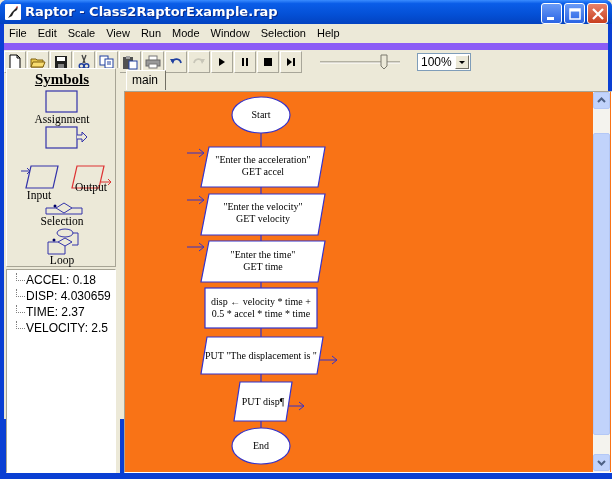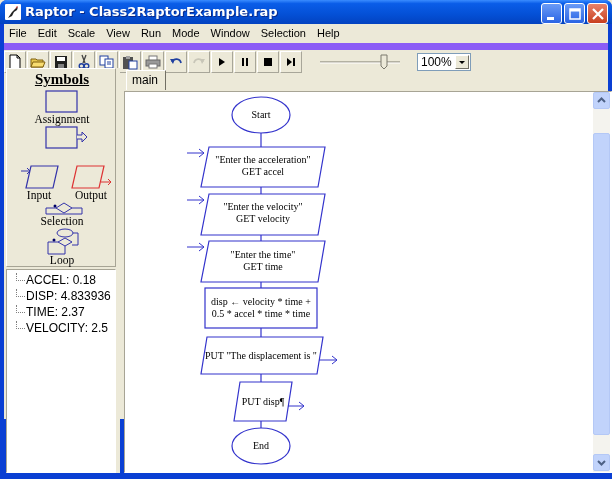--- a/index.html
+++ b/index.html
@@ -46,21 +46,21 @@
   .var-row { position: absolute; left: 0; height: 15px; font-size: 12px; }
   .var-row .branch { position: absolute; left: 9px; top: 0; width: 9px; height: 8px; border-left: 1px dotted #808080; border-bottom: 1px dotted #808080; }
   .var-row .txt { position: absolute; left: 19px; top: 0; white-space: nowrap; color: #000; }
 
   .splitter { position: absolute; left: 112px; top: 44px; width: 4px; height: 405px; background: #ece9d8; }
 
   .right-pane { position: absolute; left: 120px; top: 44px; width: 488px; height: 405px; }
   .tab-strip { position: absolute; left: 0; top: 0; width: 488px; height: 22px; }
   .tab-main { position: absolute; left: 2px; top: 2px; width: 40px; height: 20px; background: #ece9d8;
     border: 1px solid #fff; border-right-color: #716f64; border-bottom: none; font-size: 12px; padding: 2px 0 0 5px; }
-  .canvas { position: absolute; left: 0; top: 23px; width: 488px; height: 382px; background: #ffffff; border: 1px solid #a7a495; border-right-color: #fff; border-bottom-color: #fff; overflow: hidden; padding-left: 37px; }
+  .canvas { position: absolute; left: 0; top: 23px; width: 488px; height: 382px; background: #f97316; border: 1px solid #a7a495; border-right-color: #fff; border-bottom-color: #fff; overflow: hidden; padding-left: 37px; }
   .canvas svg.flow { position: absolute; left: 0; top: 0; }
 
   .vscroll { position: absolute; right: 1px; top: 0; width: 17px; height: 380px; background: #f4f3ee; }
   .vs-btn { position: absolute; left: 0; width: 17px; height: 17px; background: #c1d3fb; border: 1px solid #b4c8f6; border-radius: 2px; }
   .vs-thumb { position: absolute; left: 0; top: 41px; width: 17px; height: 302px; background: #c1d3fb; border: 1px solid #b4c8f6; border-radius: 2px; }
 
   .flow-text { font-family: "Liberation Serif", serif; font-size: 10px; fill: #000; }
 </style>
 </head>
 <body>
@@ -220,21 +220,21 @@
         <svg class="sym-shape" style="left:14px;top:96px;" width="40" height="26">
           <path d="M10 1 H37 L32 23 H5 Z" fill="#ece9d8" stroke="#3333aa" stroke-width="1.2"></path>
           <path d="M0 6 H9 M6 3 L9 6 L6 9" fill="none" stroke="#3333aa" stroke-width="1"></path>
         </svg>
         <div class="sym-label" style="left:12px;top:120px;width:40px;">Input</div>
 
         <svg class="sym-shape" style="left:64px;top:96px;" width="44" height="26">
           <path d="M6 1 H33 L28 23 H1 Z" fill="#ece9d8" stroke="#dd3333" stroke-width="1.2"></path>
           <path d="M30 17 H40 M37 14 L40 17 L37 20" fill="none" stroke="#dd3333" stroke-width="1"></path>
         </svg>
-        <div class="sym-label" style="left:62px;top:120px;width:44px;">Output</div>
+        <div class="sym-label" style="left:62px;top:112px;width:44px;">Output</div>
 
         <svg class="sym-shape" style="left:38px;top:133px;" width="40" height="14">
           <path d="M1 6 H11 L19 1 L27 6 H37 V12 H1 Z" fill="#ece9d8" stroke="#3333aa" stroke-width="1"></path>
           <path d="M11 6 L19 11 L27 6" fill="none" stroke="#3333aa" stroke-width="1"></path>
           <circle cx="10" cy="4" r="1.5" fill="#000066"></circle>
         </svg>
         <div class="sym-label" style="left:0;top:146px;width:110px;">Selection</div>
 
         <svg class="sym-shape" style="left:38px;top:159px;" width="40" height="28">
           <ellipse cx="20" cy="5" rx="8" ry="4" fill="#ece9d8" stroke="#3333aa" stroke-width="1"></ellipse>
@@ -246,21 +246,21 @@
         <div class="sym-label" style="left:0;top:185px;width:110px;">Loop</div>
       </div>
 
       <div class="vars">
         <div class="var-row" style="top:3px;">
           <span class="branch"></span>
           <span class="txt">ACCEL: 0.18</span>
         </div>
         <div class="var-row" style="top:19px;">
           <span class="branch"></span>
-          <span class="txt">DISP: 4.833936</span>
+          <span class="txt">DISP: 4.030659</span>
         </div>
         <div class="var-row" style="top:35px;">
           <span class="branch"></span>
           <span class="txt">TIME: 2.37</span>
         </div>
         <div class="var-row" style="top:51px;">
           <span class="branch"></span>
           <span class="txt">VELOCITY: 2.5</span>
         </div>
       </div>

